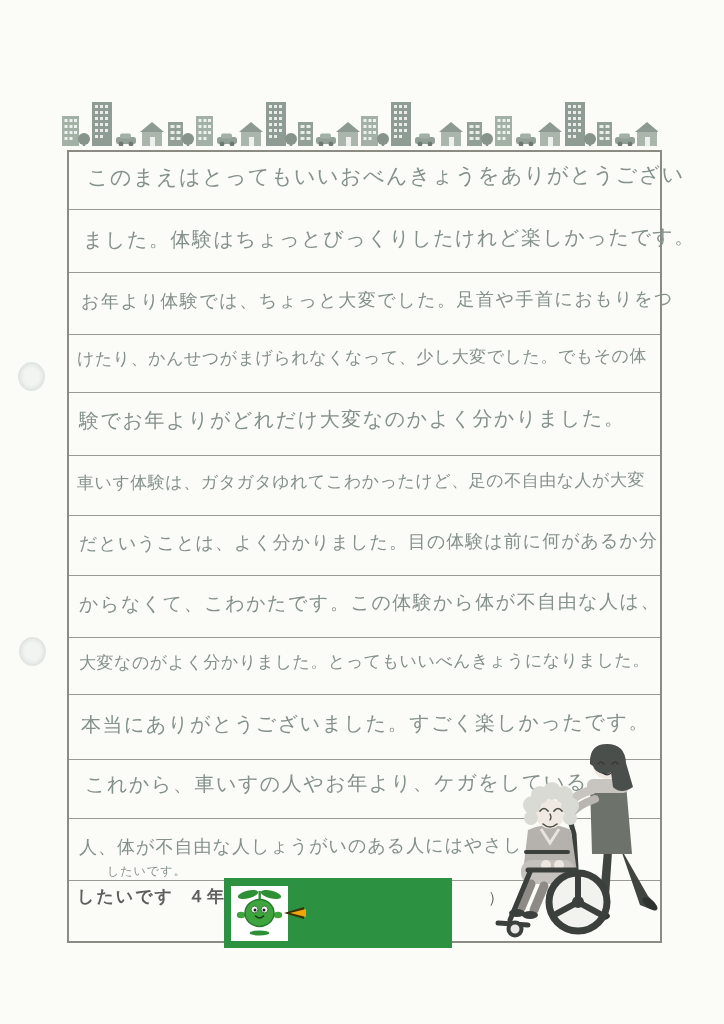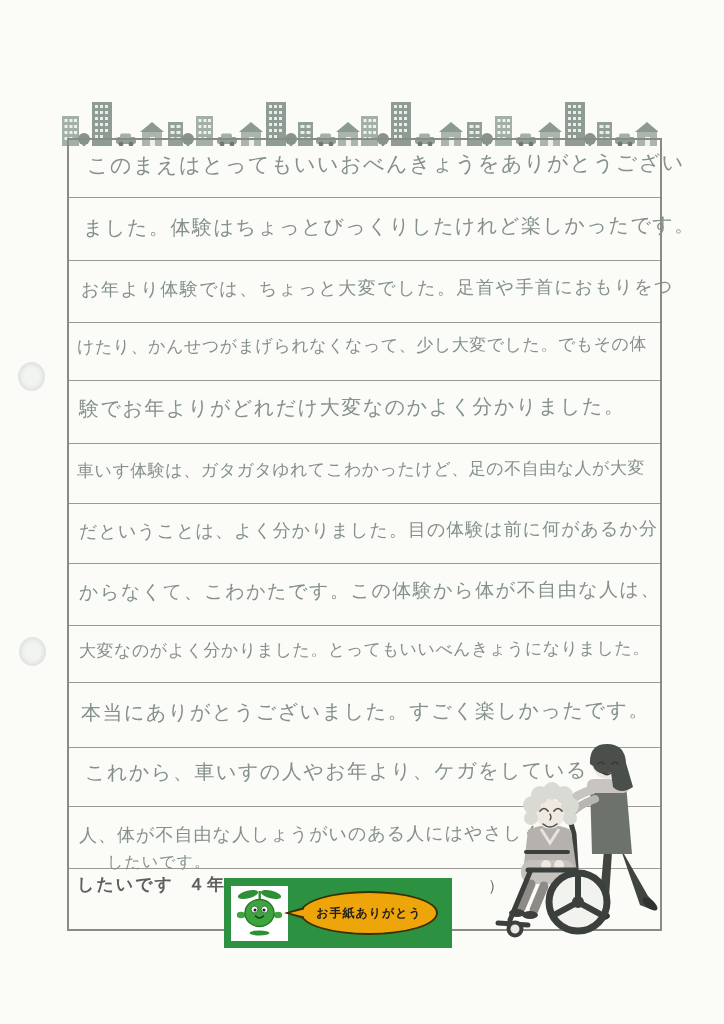--- a/index.html
+++ b/index.html
@@ -6,21 +6,21 @@
   body{
     width:724px;height:1024px;
     background:#fbfbf8;
     font-family:"DejaVu Sans",sans-serif;
     position:relative;overflow:hidden;
   }
   .page{position:absolute;inset:0;background:#fbfbf8;}
 
   
   .sheet{
-    position:absolute;left:67px;top:138px;width:595px;height:793px;
+    position:absolute;left:67px;top:150px;width:595px;height:793px;
     border:2px solid #8b8b84;box-sizing:border-box;background:transparent;
   }
   .rule{position:absolute;left:0;width:100%;height:1px;background:#9a9a93;}
   .r1{top:57px}.r2{top:120px}.r3{top:182px}.r4{top:240px}.r5{top:303px}
   .r6{top:363px}.r7{top:423px}.r8{top:485px}.r9{top:542px}.r10{top:607px}
   .r11{top:666px}.r12{top:728px}
 
   
   .hw{
     position:absolute;color:#84908a;letter-spacing:1.5px;white-space:nowrap;
@@ -31,21 +31,21 @@
   .l3{left:12px;top:137px;font-size:18px}
   .l4{left:8px;top:195px;font-size:17px;letter-spacing:.5px}
   .l5{left:10px;top:255px;font-size:20px}
   .l6{left:8px;top:319px;font-size:17px;letter-spacing:.5px}
   .l7{left:10px;top:379px;font-size:18px;letter-spacing:1px}
   .l8{left:10px;top:439px;font-size:19px}
   .l9{left:10px;top:499px;font-size:17px;letter-spacing:.5px}
   .l10{left:12px;top:559px;font-size:20px}
   .l11{left:16px;top:619px;font-size:20px}
   .l12{left:10px;top:683px;font-size:18px;letter-spacing:1px}
-  .l13{left:38px;top:712px;font-size:16px;letter-spacing:1px}
+  .l13{left:38px;top:712px;font-size:12px;letter-spacing:1px}
 
   
   .footer{
     position:absolute;left:8px;top:733px;font-size:17px;color:#5e5e5c;
     letter-spacing:2px;font-weight:bold;white-space:nowrap;
   }
   .footer .grade{margin-left:14px;}
   .paren{
     position:absolute;left:419px;top:736px;font-size:16px;color:#6a6a68;
   }
@@ -287,18 +287,15 @@
         <circle cx="23.5" cy="23.5" r="3.4" fill="#ffffff" stroke="#1d5a22" stroke-width="0.8"></circle>
         <circle cx="33.5" cy="23.5" r="3.4" fill="#ffffff" stroke="#1d5a22" stroke-width="0.8"></circle>
         <circle cx="24" cy="24" r="1.5" fill="#1c1c1c"></circle>
         <circle cx="33" cy="24" r="1.5" fill="#1c1c1c"></circle>
         <path d="M24.5,30 Q28.5,34 32.5,30" stroke="#173f1a" stroke-width="1.6" fill="none" stroke-linecap="round"></path>
         <ellipse cx="28.5" cy="47" rx="10" ry="2.6" fill="#2f8f35"></ellipse>
       </svg>
     </div>
     <div class="bubble-tail"></div>
     <div class="bubble-tail-fill"></div>
-    <div class="bubble">
-      <span class="bubble-text">お手紙ありがとう</span>
-    </div>
   </div>
 
 </div>
 
 </body></html>

